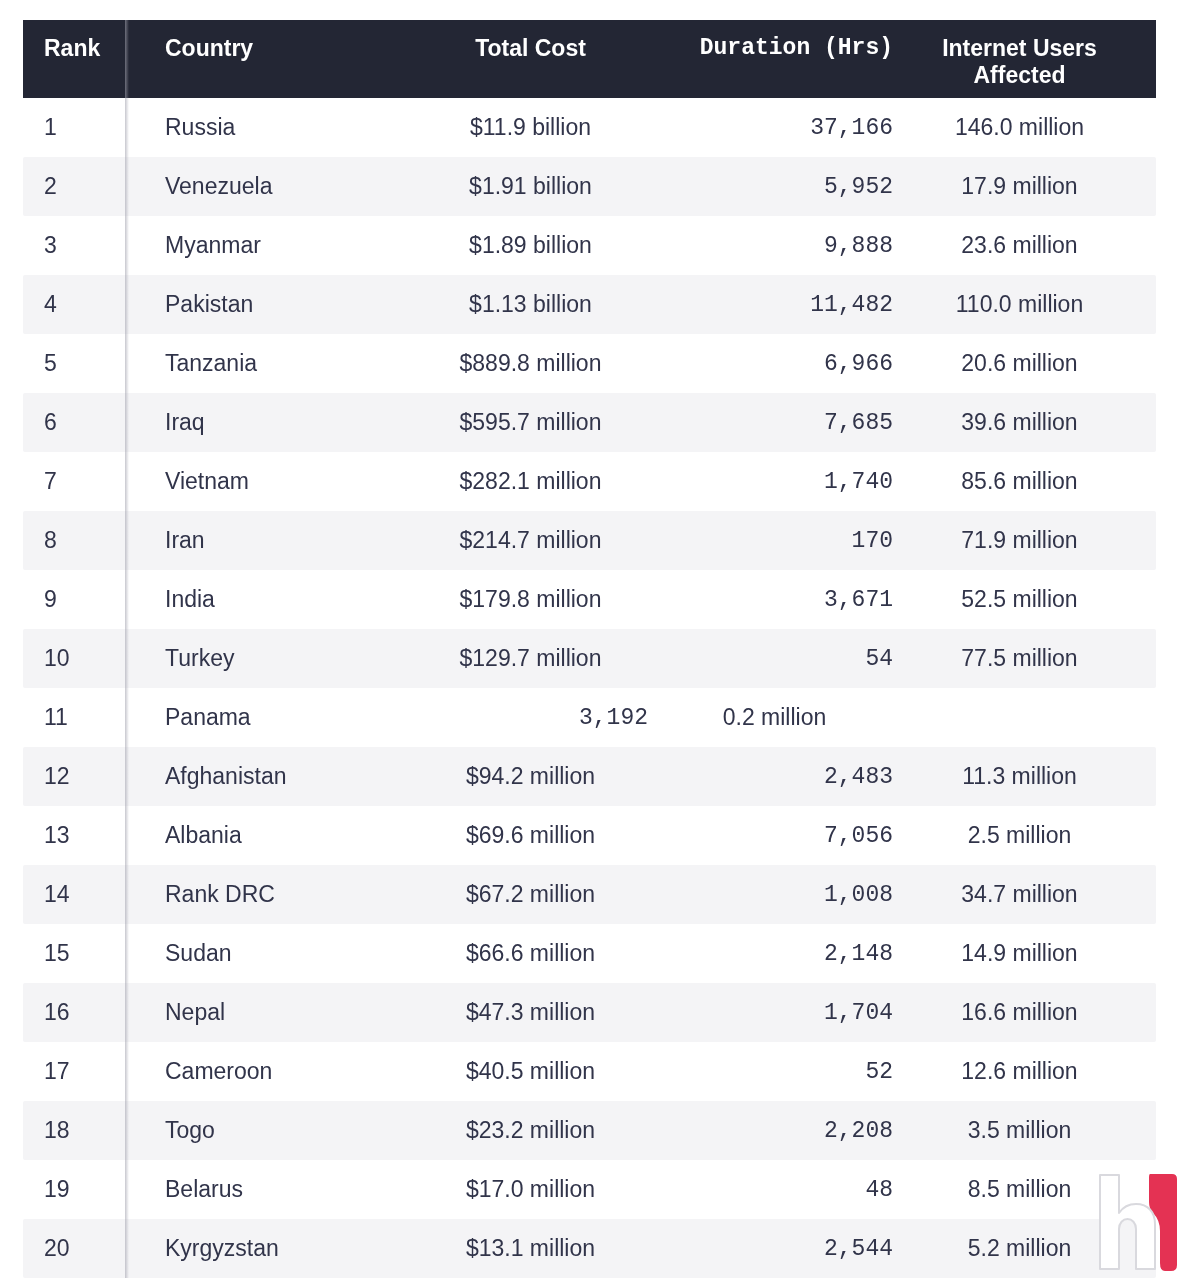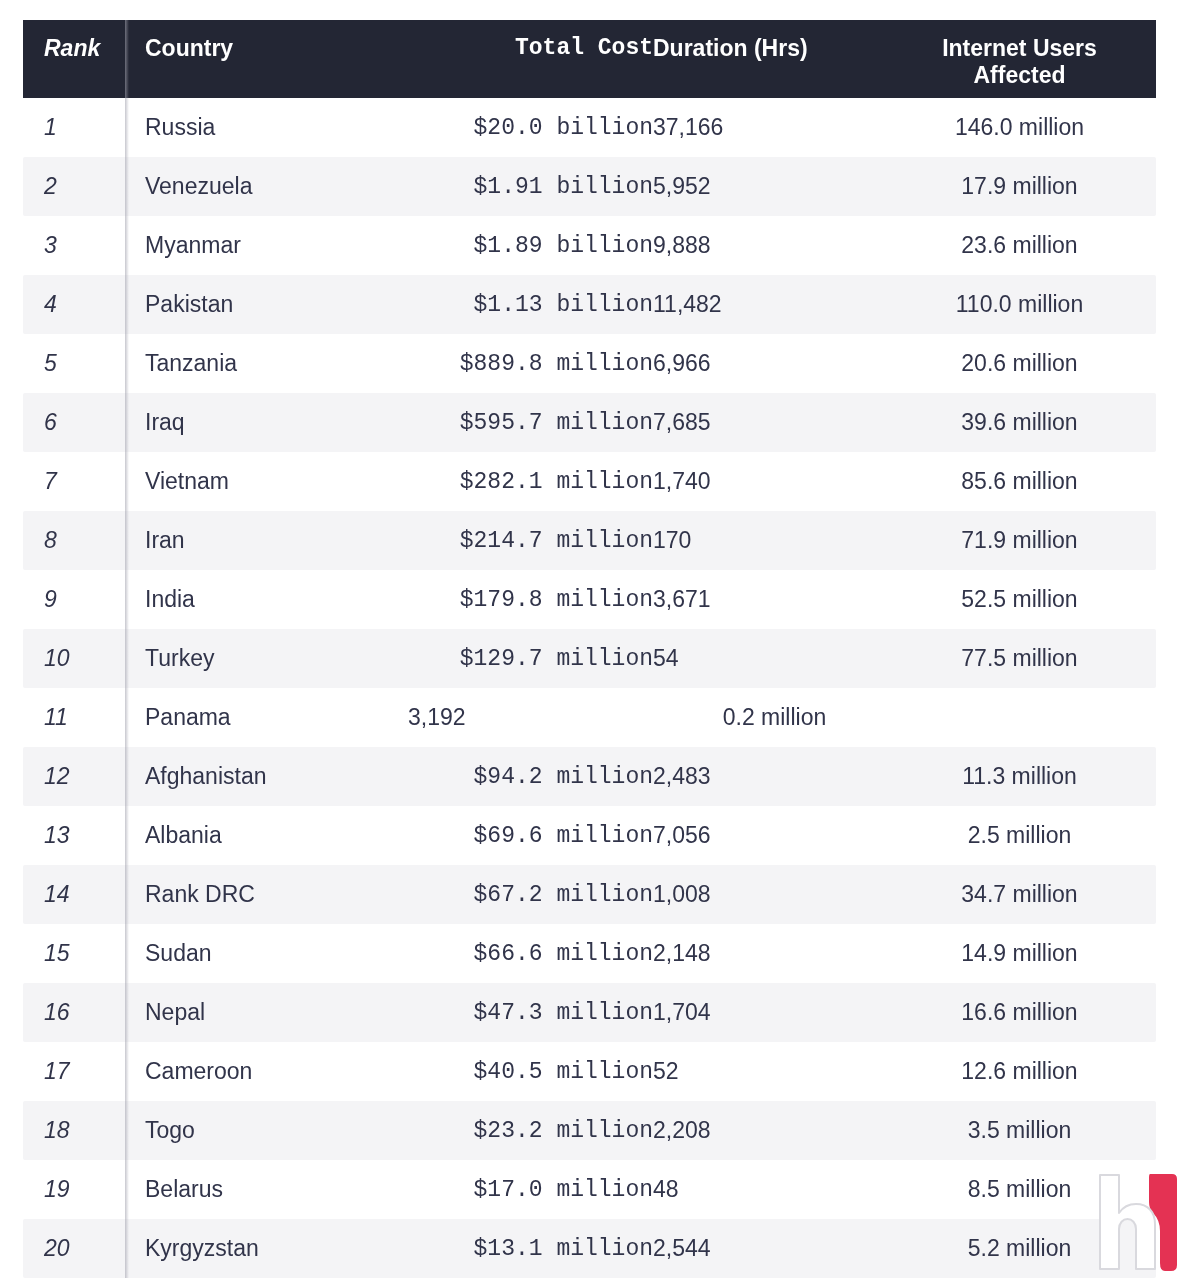--- a/index.html
+++ b/index.html
@@ -31,24 +31,24 @@
   .thead .cell { padding-top: 15px; }
   .tbody .row {
     display: flex;
     align-items: center;
     height: 59px;
     font-size: 23px;
     color: #31344a;
   }
   .tbody .row:nth-child(even) { background: #f4f4f6; border-radius: 2px; }
   .cell { flex: none; }
-  .col-rank     { width: 102px; padding-left: 21px; text-align: left; font-style: italic; }
-  .col-country  { width: 283px; padding-left: 20px; text-align: left; }
-  .col-cost     { width: 245px; text-align: right; font-family: Liberation Mono, monospace; }
-  .col-duration { width: 240px; text-align: left; }
+  .col-rank     { width: 102px; padding-left: 21px; text-align: left; }
+  .col-country  { width: 283px; padding-left: 40px; text-align: left; }
+  .col-cost     { width: 245px; text-align: center; }
+  .col-duration { width: 240px; text-align: right; font-family: Liberation Mono, monospace; }
   .col-users    { width: 263px; text-align: center; padding-left: 8px; padding-right: 18px; }
   .divider {
     position: absolute;
     left: 102px; top: 0; bottom: 0;
     width: 4px;
     background: linear-gradient(to right, rgba(162,162,174,0.6), rgba(162,162,174,0));
     pointer-events: none;
   }
   .logo {
     position: absolute;
@@ -66,21 +66,21 @@
       <div class="cell col-rank">Rank</div>
       <div class="cell col-country">Country</div>
       <div class="cell col-cost">Total Cost</div>
       <div class="cell col-duration">Duration (Hrs)</div>
       <div class="cell col-users">Internet Users Affected</div>
     </div>
     <div class="tbody">
         <div class="row">
           <div class="cell col-rank">1</div>
           <div class="cell col-country">Russia</div>
-          <div class="cell col-cost">$20.0 billion</div>
+          <div class="cell col-cost">$11.9 billion</div>
           <div class="cell col-duration">37,166</div>
           <div class="cell col-users">146.0 million</div>
         </div>
         <div class="row">
           <div class="cell col-rank">2</div>
           <div class="cell col-country">Venezuela</div>
           <div class="cell col-cost">$1.91 billion</div>
           <div class="cell col-duration">5,952</div>
           <div class="cell col-users">17.9 million</div>
         </div>

